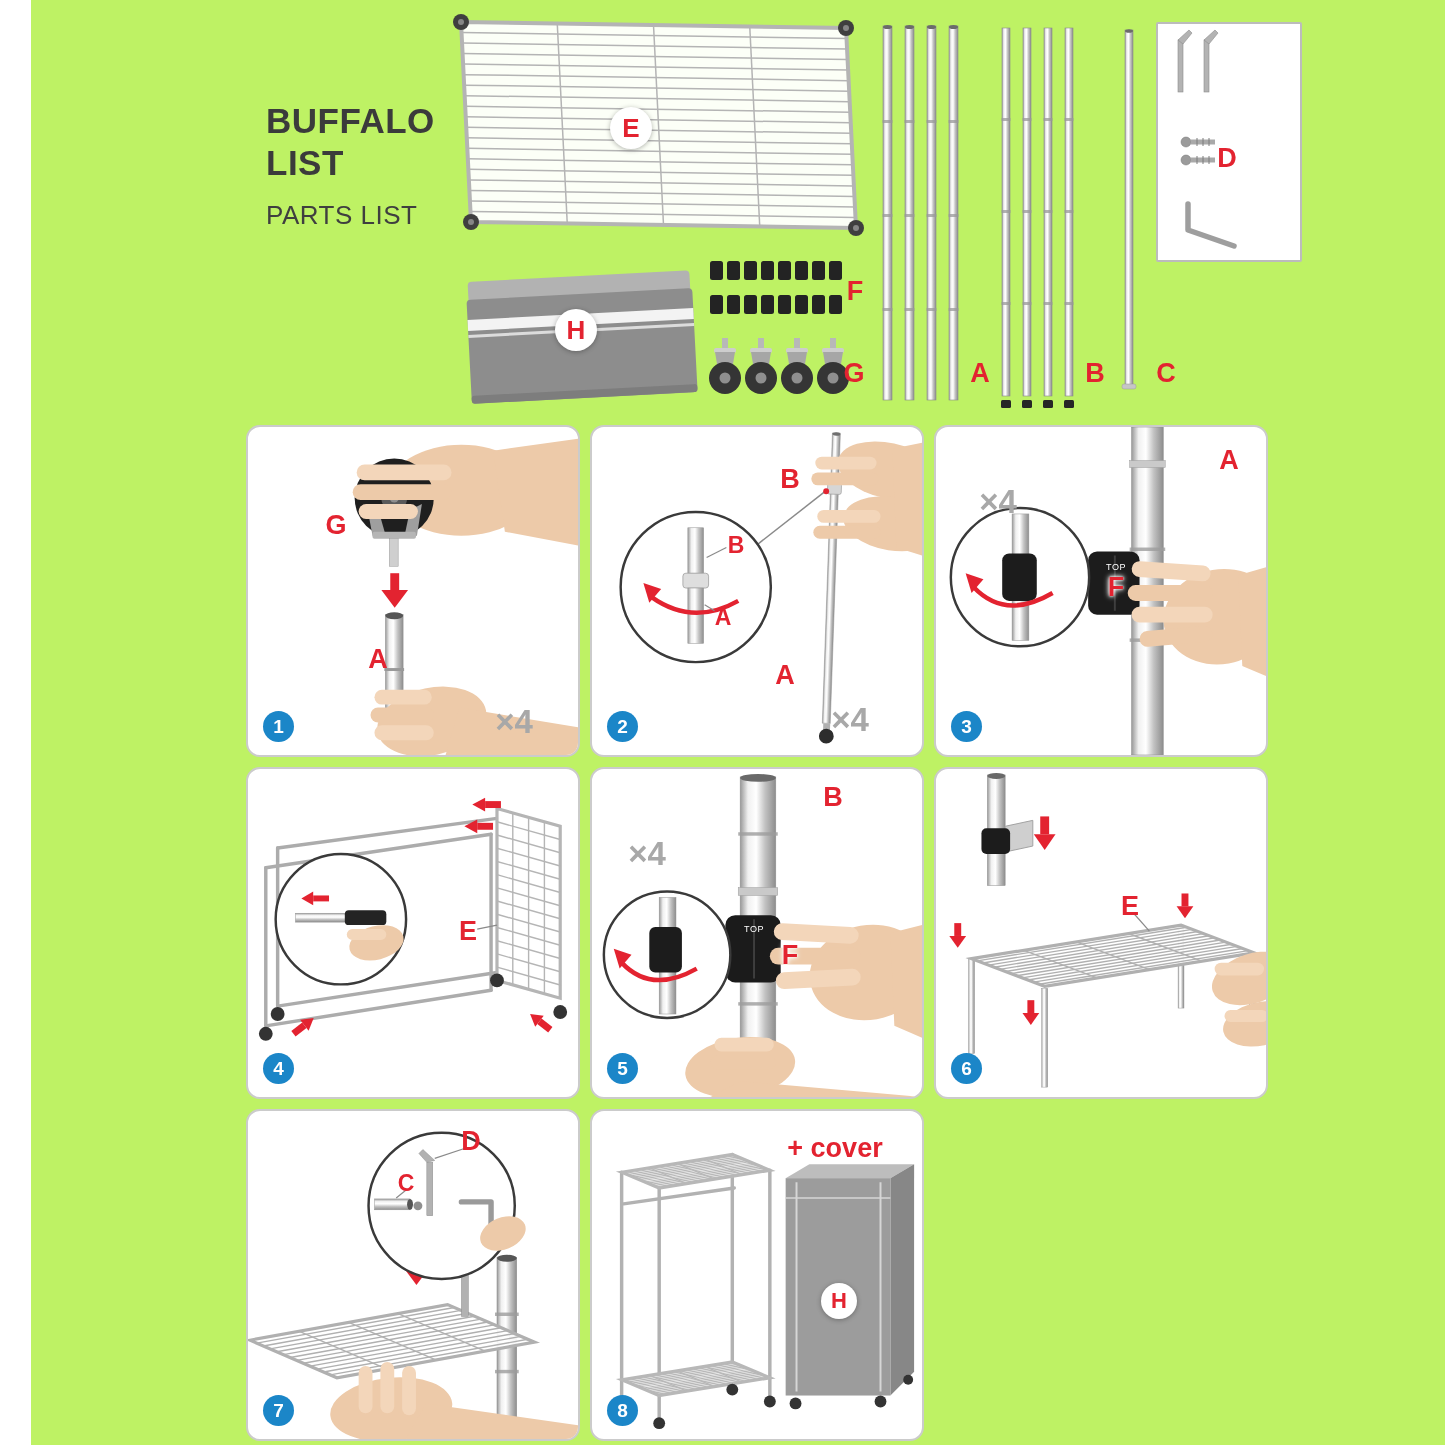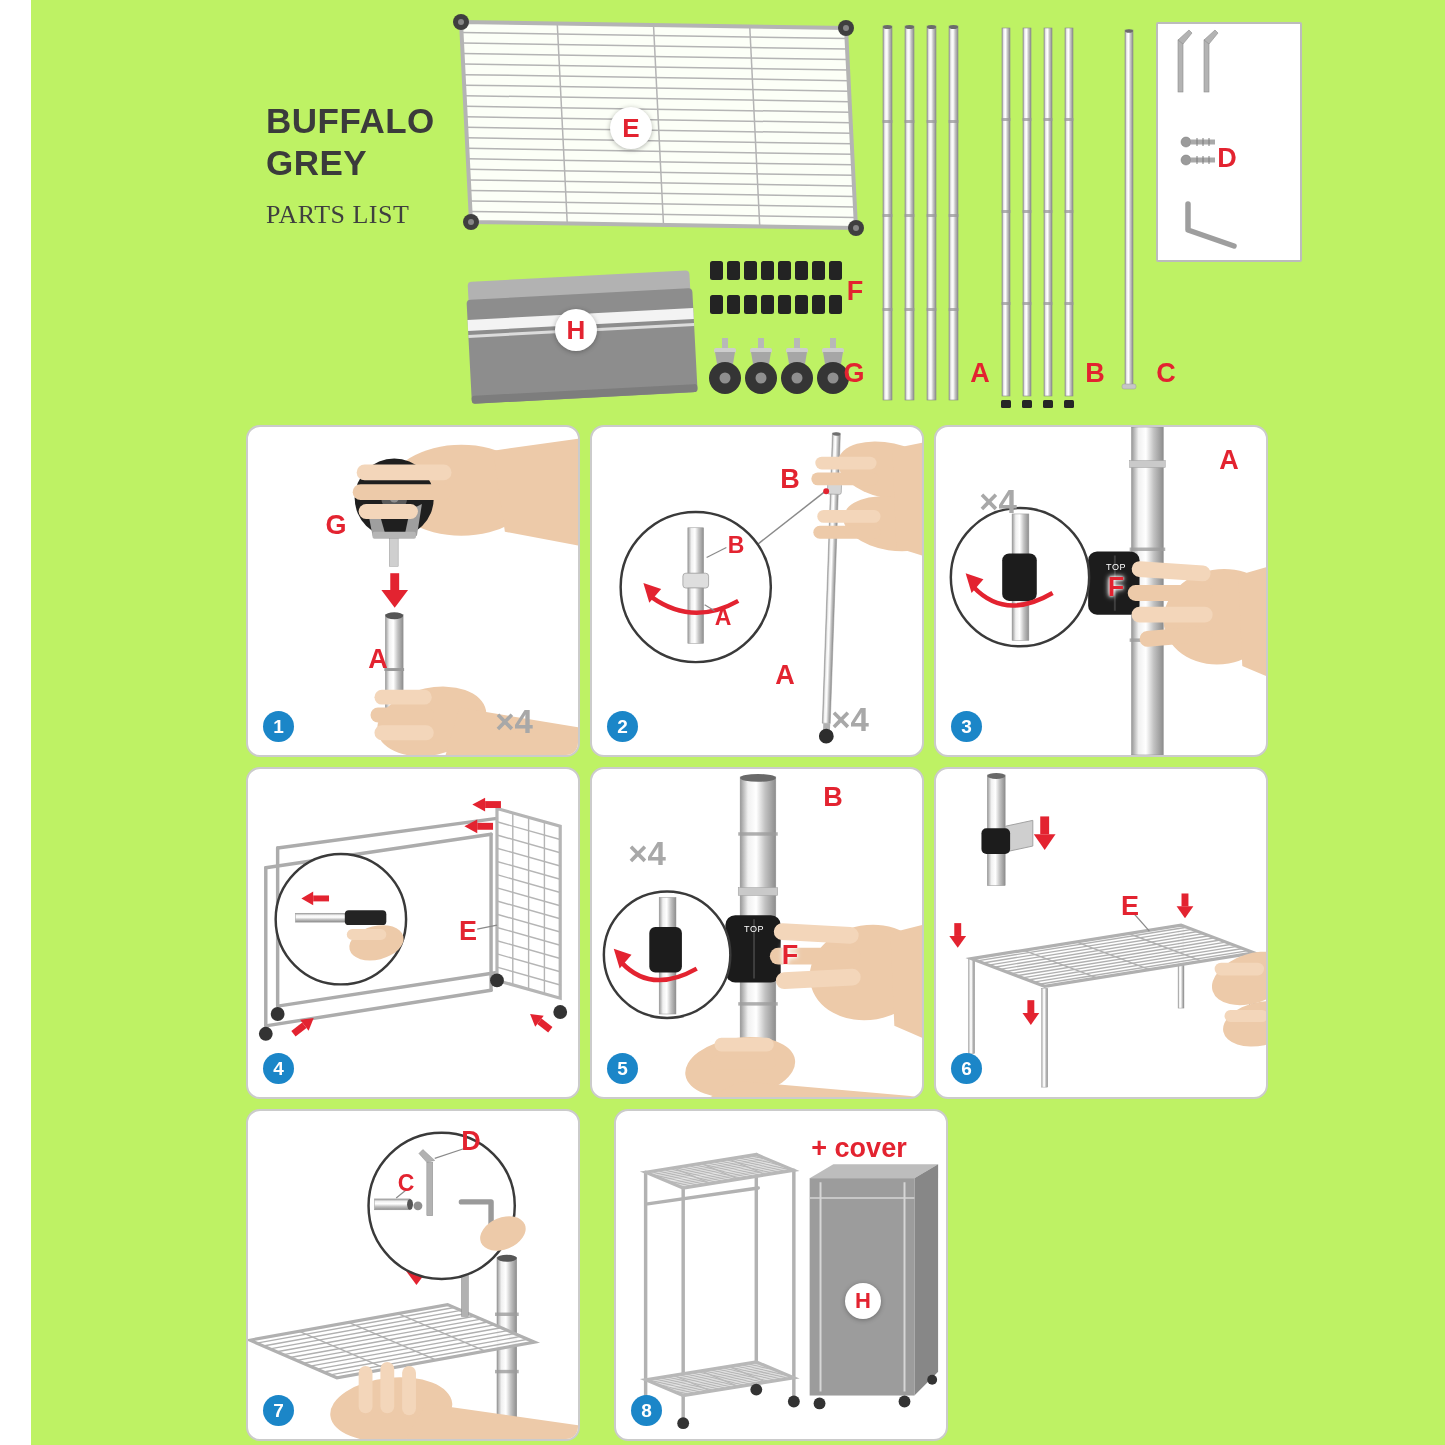--- a/index.html
+++ b/index.html
@@ -21,21 +21,21 @@
   .circle-label.sm { width:36px; height:36px; font-size:22px; }
   .clipmark { position:absolute; transform:translate(-50%,-50%); color:#fff;
           font-weight:400; font-size:9px; letter-spacing:.5px; z-index:6; }
   .cell { position:absolute; width:334px; height:332px; border:2.5px solid #cbcbcb;
           border-radius:14px; background:#fff; overflow:hidden; }
   .cellart { position:absolute; left:0; top:0; width:100%; height:100%; }
   .stepnum { position:absolute; left:15px; bottom:13px; width:31px; height:31px;
           border-radius:50%; background:#1b86c8; color:#fff; font-weight:700; font-size:19px;
           display:flex; align-items:center; justify-content:center; z-index:6; }
   .brand-title { font-size:35px; font-weight:700; color:#3b3b3b; letter-spacing:.5px; line-height:1.2; }
-  .brand-sub { font-size:26px; font-weight:400; color:#3f3f3f; margin-top:16px; letter-spacing:.5px;font-family:Liberation Serif, serif; }
+  .brand-sub { font-size:26px; font-weight:400; color:#3f3f3f; margin-top:16px; letter-spacing:.5px; }
   .dbox { position:absolute; border:2px solid #bcbcbc; background:#fff; border-radius:2px; }
 </style>
 </head>
 <body>
 
 <div id="canvas">
 
   <svg width="0" height="0" style="position:absolute" aria-hidden="true">
     <defs>
       <linearGradient id="chromeV" x1="0" y1="0" x2="1" y2="0">
@@ -92,21 +92,21 @@
         <line x1="0" y1="0.9474" x2="1" y2="0.9474" vector-effect="non-scaling-stroke"></line>
         <line x1="0.25" y1="0" x2="0.25" y2="1" vector-effect="non-scaling-stroke"></line>
         <line x1="0.5" y1="0" x2="0.5" y2="1" vector-effect="non-scaling-stroke"></line>
         <line x1="0.75" y1="0" x2="0.75" y2="1" vector-effect="non-scaling-stroke"></line>
       </g>
     </defs>
   </svg>
 
   <div class="abs" style="left:235px;top:100px">
     <div class="brand-title">BUFFALO</div>
-    <div class="brand-title">GREY</div>
+    <div class="brand-title">LIST</div>
     <div class="brand-sub">PARTS LIST</div>
   </div>
 
   <svg class="part" style="left:412px;top:6px" width="430" height="240" viewBox="0 0 430 240">
     <use href="#shelfGridDense" transform="matrix(385 6 10 200 18 16)" stroke="#b4b4b4" stroke-width="1.5"></use>
     <g fill="#3f3f3f">
       <circle cx="18" cy="16" r="8"></circle>
         <circle cx="403" cy="22" r="8"></circle>
       <circle cx="413" cy="222" r="8"></circle>
         <circle cx="28" cy="216" r="8"></circle>
@@ -564,21 +564,21 @@
         <ellipse cx="258" cy="124" rx="24" ry="16" fill="#edcaa9" transform="rotate(-22 258 124)"></ellipse>
         <line x1="219" y1="38" x2="189" y2="48" stroke="#8a8a8a" stroke-width="1.2"></line>
         <line x1="160" y1="80" x2="150" y2="88" stroke="#8a8a8a" stroke-width="1.2"></line>
       </g>
     </svg>
     <span class="plabel" style="left:223px;top:30px">D</span>
     <span class="plabel sm" style="left:158px;top:72px">C</span>
     <div class="stepnum">7</div>
   </div>
 
-  <div class="cell" style="left:583px;top:1109px">
+  <div class="cell" style="left:559px;top:1109px">
     <svg class="cellart" viewBox="0 0 334 332" preserveAspectRatio="none">
       <g stroke="#b2b2b2" stroke-width="3.5" fill="none" stroke-linecap="round">
         <line x1="30" y1="62" x2="30" y2="296"></line>
         <line x1="142" y1="44" x2="142" y2="276"></line>
         <line x1="180" y1="60" x2="180" y2="288"></line>
         <line x1="68" y1="78" x2="68" y2="310"></line>
         <line x1="32" y1="94" x2="144" y2="78"></line>
       </g>
       <use href="#wireGrid" transform="matrix(112 -18 38 16 30 62)" stroke="#b8b8b8" stroke-width="1.2"></use>
       <use href="#wireGrid" transform="matrix(112 -18 38 16 30 272)" stroke="#b8b8b8" stroke-width="1.2"></use>

